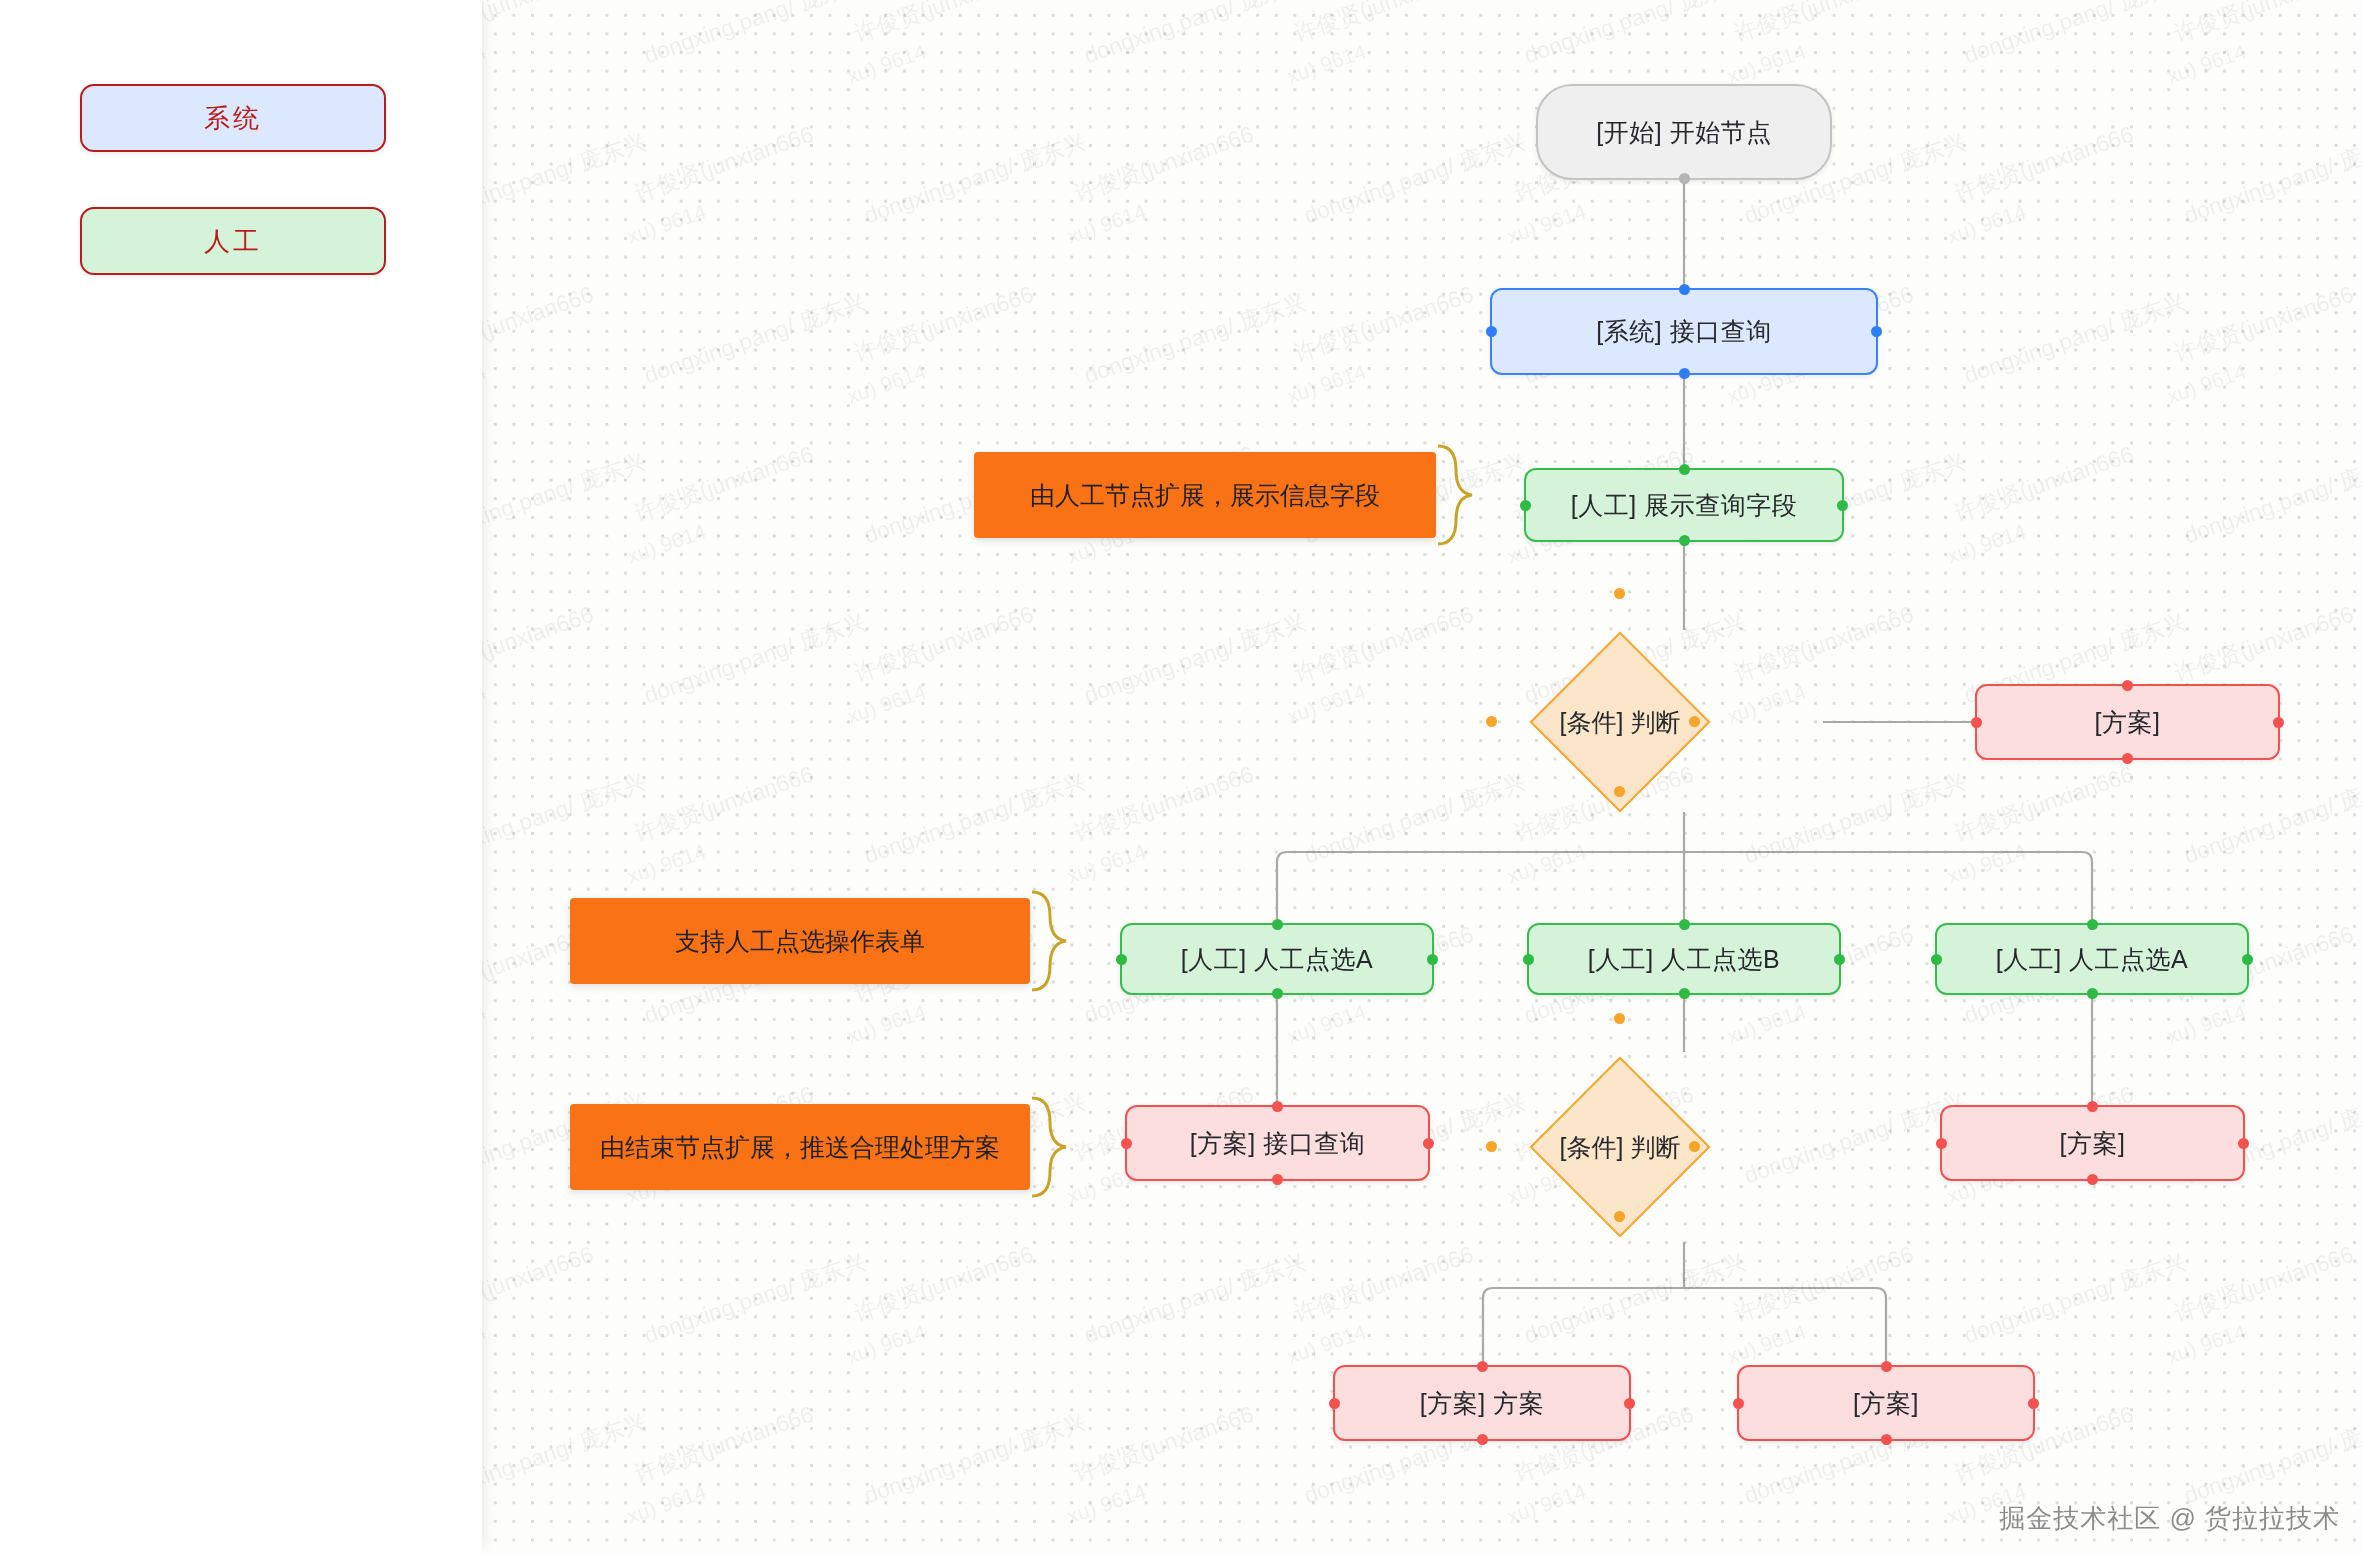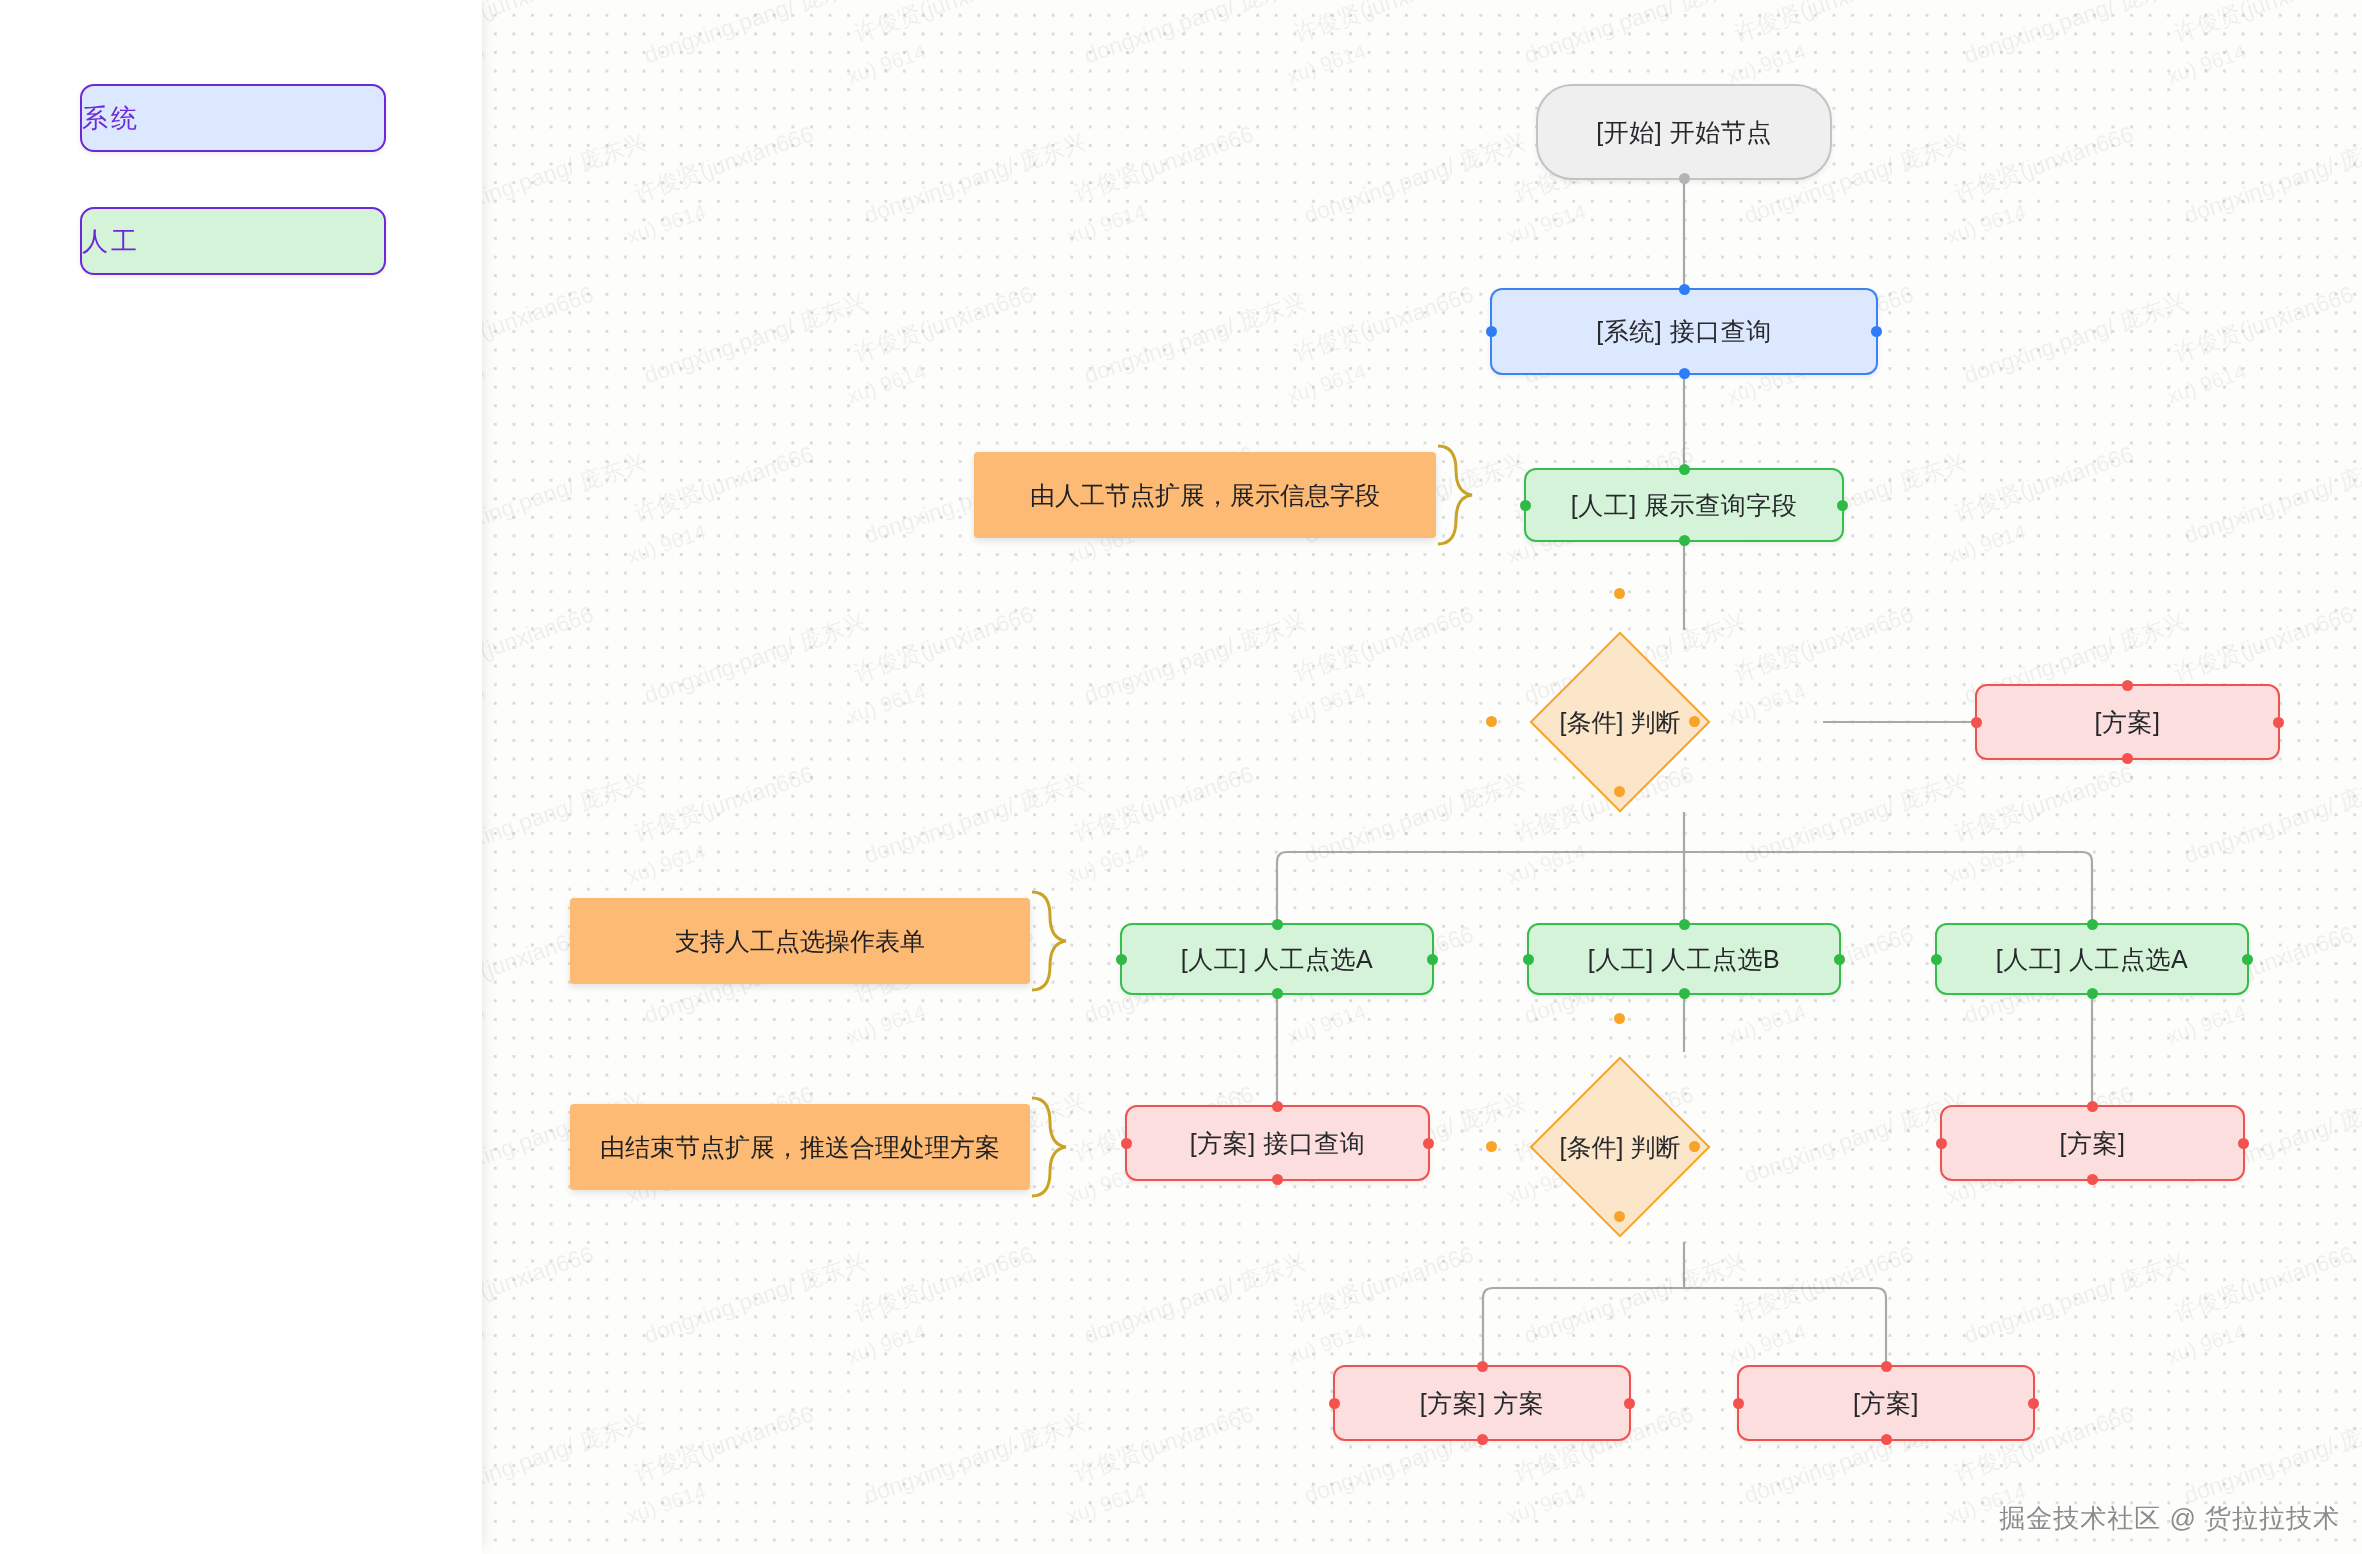--- a/index.html
+++ b/index.html
@@ -87,37 +87,37 @@
     transform:rotate(45deg);
     box-sizing:border-box;
   }
   .diamond .dlabel{
     position:relative;z-index:2;font-size:25px;color:#27282b;white-space:nowrap;
   }
 
   
   .legend-box{
     position:absolute;box-sizing:border-box;
-    display:flex;align-items:center;
+    display:flex;align-items:center;justify-content:center;
     border-radius:14px;border:2px solid;
-    font-size:26px;color:#6d28d9;letter-spacing:3px;
+    font-size:26px;color:#b91c1c;letter-spacing:3px;
     z-index:7;
     box-shadow:0 2px 5px rgba(30,30,30,.08);
   }
   .legend-diamond{position:absolute;z-index:7;display:flex;align-items:center;justify-content:center;}
   .legend-diamond .dshape{
     position:absolute;inset:0;background:#fce6c9;border:2px solid #f5a524;
     transform:rotate(45deg);box-sizing:border-box;
   }
   .legend-diamond .dlabel{position:relative;z-index:2;font-size:26px;color:#27282b;letter-spacing:3px;}
 
   
   .note{
     position:absolute;box-sizing:border-box;
-    background:#fdba74;
+    background:#f97316;
     display:flex;align-items:center;justify-content:center;
     font-size:25px;color:#1f2023;
     border-radius:4px;
     z-index:5;
     box-shadow:0 3px 7px rgba(40,40,40,.13);
     white-space:nowrap;
   }
   .brace{position:absolute;z-index:5;}
 
   

